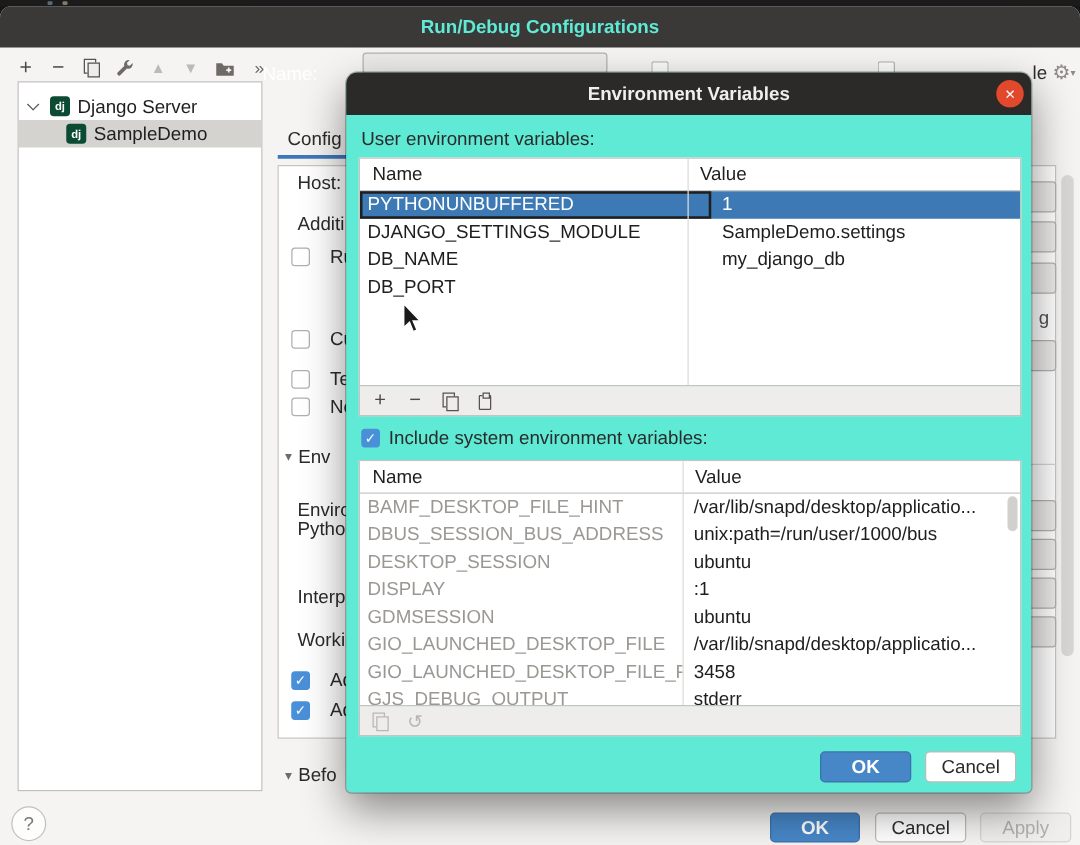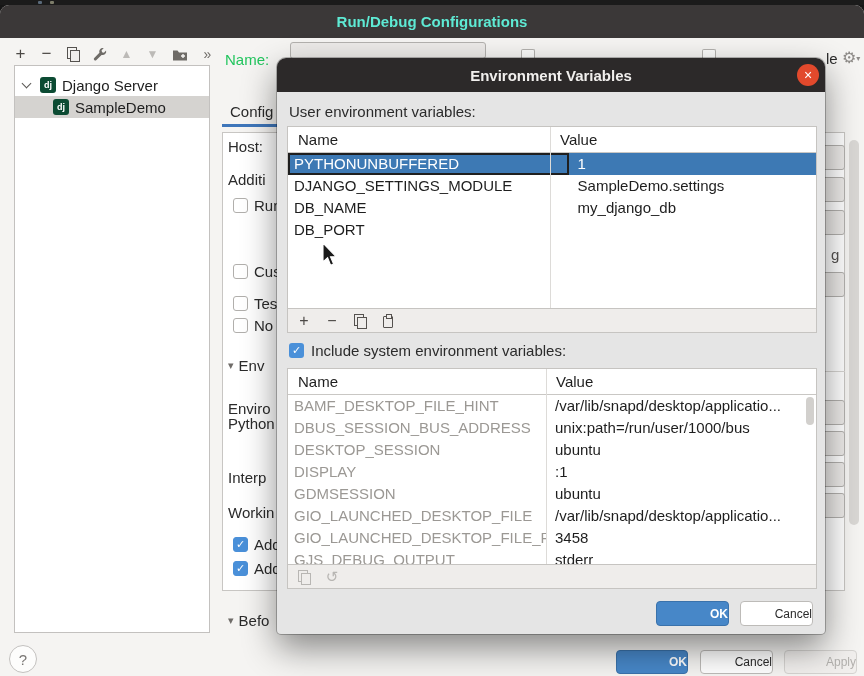--- a/index.html
+++ b/index.html
@@ -27,44 +27,44 @@
   .tree-row .lbl{margin-left:6px;white-space:nowrap}
   .bold{font-weight:normal}
   .chev{display:inline-block;width:7px;height:7px;border-right:1.6px solid #5a5754;border-bottom:1.6px solid #5a5754;margin-left:8px}
   .chev.open{transform:rotate(45deg);margin-top:-3px}
   .chev.closed{transform:rotate(-45deg)}
   .dj-badge{display:inline-flex;align-items:center;justify-content:center;width:16px;height:16px;border-radius:3px;background:#0c4b33;color:#fff;font-size:9px;font-weight:bold;margin-left:10px}
   .dj-badge.indent{margin-left:38px}
   .wrench-ic{margin-left:10px;display:inline-flex}
 
   
-  .name-label{position:absolute;left:225px;top:51px;font-size:15px;color:#22c55e;z-index:1}
+  .name-label{position:absolute;left:210px;top:51px;font-size:15px;color:#ffffff;z-index:1}
   .name-field-frag{position:absolute;left:290px;top:42px;width:196px;height:17px;background:#eceae8;border:1px solid #b3b1ae;border-radius:3px;z-index:1}
   .cb-frag{position:absolute;width:14px;height:9px;background:#fbfbfa;border:1px solid #b3b1ae;border-bottom:none;border-radius:2px 2px 0 0;z-index:1}
   .file-frag{position:absolute;left:826px;top:50px;font-size:15px;color:#2b2b2b;z-index:1}
   .gear{position:absolute;left:842px;top:48px;font-size:16px;color:#8e8b88;z-index:1}
   .gear .dn{font-size:8px;color:#8e8b88;vertical-align:2px}
   .config-panel{position:absolute;left:222px;top:132px;width:623px;height:459px;background:#ffffff;border:1px solid #c8c6c3;z-index:0}
   .left-strip{position:absolute;left:222px;top:0;width:55px;height:676px;overflow:hidden;z-index:2}
   .tab-underline{position:absolute;left:0;top:124px;width:55px;height:3px;background:#3e76ba}
   .left-row{position:absolute;left:0;width:55px;height:18px;display:flex;align-items:center;font-size:15px;color:#2b2b2b;white-space:nowrap}
-  .left-row .txt{margin-left:6px}
+  .left-row .txt{margin-left:16px}
   .lr-check{width:15px;height:15px;border:1px solid #b1afac;border-radius:3px;background:#fff;margin-left:11px;flex:none;display:flex;align-items:center;justify-content:center;font-size:11px;color:#fff}
   .lr-check.on{background:#4a90d9;border-color:#4a90d9}
   .lr-tri{margin-left:6px;font-size:11px;color:#6f6c69}
   .lr-tri + .txt{margin-left:5px}
 
   
   .frag-field{position:absolute;left:822px;width:23px;height:25px;background:#eceae8;border:1px solid #b3b1ae;border-radius:3px;z-index:1}
   .frag-g{position:absolute;left:831px;top:246px;font-size:15px;color:#555250;z-index:1}
   .frag-divider{position:absolute;left:822px;top:371px;width:23px;height:1px;background:#d7d5d2;z-index:1}
   .right-scrollbar{position:absolute;left:849px;top:140px;width:10px;height:385px;background:#d9d7d4;border-radius:5px;z-index:1}
 
   
-  .dialog{position:absolute;left:277px;top:58px;width:548px;height:576px;background:#e5e5e5;border-radius:9px 9px 4px 4px;box-shadow:0 14px 34px rgba(0,0,0,.45),0 0 0 1px rgba(0,0,0,.25);z-index:10}
+  .dialog{position:absolute;left:277px;top:58px;width:548px;height:576px;background:#5eead4;border-radius:9px 9px 4px 4px;box-shadow:0 14px 34px rgba(0,0,0,.45),0 0 0 1px rgba(0,0,0,.25);z-index:10}
   .dlg-header{position:absolute;left:0;top:0;width:548px;height:34px;background:#2c2929;border-radius:9px 9px 0 0;display:flex;align-items:center;justify-content:center}
   .dlg-header span.t{color:#f1efed;font-size:15px;font-weight:bold}
   .dlg-close{position:absolute;right:6px;top:6px;width:22px;height:22px;border-radius:50%;background:#e2492c;color:#fff;display:flex;align-items:center;justify-content:center;font-size:14px;line-height:22px}
   .dlg-label{position:absolute;left:12px;top:45px;font-size:15px;color:#2b2b2b}
 
   .envtable{position:absolute;left:10px;background:#fff;border:1px solid #c6c4c1;overflow:hidden}
   .ut{top:68px;width:530px;height:183px}
   .st{top:310px;width:530px;height:197px}
   .thead{display:flex;height:26px;border-bottom:1px solid #c9c7c4;background:#fff;align-items:center;font-size:15px;color:#1e1e1e}
   .thead .hc{padding-left:10px}
@@ -91,21 +91,21 @@
   .ic-copy::before{content:"";position:absolute;left:0;top:0;width:8px;height:10px;border:1.4px solid #55524f}
   .ic-copy::after{content:"";position:absolute;left:3px;top:3px;width:8px;height:10px;border:1.4px solid #55524f;background:#efedeb}
   .ic-copy.dis::before,.ic-copy.dis::after{border-color:#b8b6b3}
   .ic-paste{position:relative;width:10px;height:12px;border:1.4px solid #55524f;border-radius:1px;margin-top:2px}
   .ic-paste::before{content:"";position:absolute;left:1.6px;top:-3px;width:4px;height:3px;border:1.4px solid #55524f;background:#efedeb}
 
   .inc-row{position:absolute;left:12px;top:284px;display:flex;align-items:center;gap:7px}
   .inc-check{width:15px;height:15px;border-radius:3px;background:#4a90d9;color:#fff;font-size:11px;display:flex;align-items:center;justify-content:center}
   .inc-row .txt{font-size:15px;color:#2b2b2b}
 
-  .btn{position:absolute;height:25px;border-radius:4px;display:flex;align-items:center;justify-content:flex-end;font-size:12px}
+  .btn{position:absolute;height:25px;border-radius:4px;display:flex;align-items:center;justify-content:center;font-size:15px}
   .btn.blue{background:#4787c8;border:1px solid #3a72ab;color:#fff;font-weight:bold}
   .btn.plain{background:#ffffff;border:1px solid #bdbbb8;color:#2b2b2b}
   .btn.disabled{background:#f1efed;border:1px solid #d5d3d0;color:#b3b1ae}
   .dlg-ok{left:379px;top:543px;width:73px}
   .dlg-cancel{left:463px;top:543px;width:73px}
 
   
   .help-circle{position:absolute;left:9px;top:645px;width:28px;height:28px;border-radius:50%;background:#fdfdfc;border:1px solid #c3c1bf;display:flex;align-items:center;justify-content:center;font-size:15px;color:#7a7774;z-index:1}
   .main-ok{left:616px;top:650px;width:72px;height:24px}
   .main-cancel{left:700px;top:650px;width:73px;height:24px}

